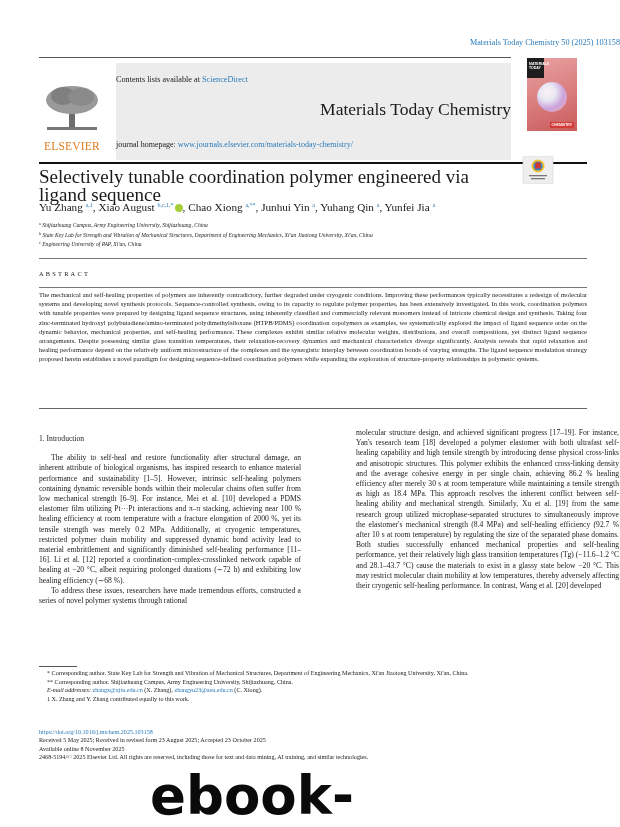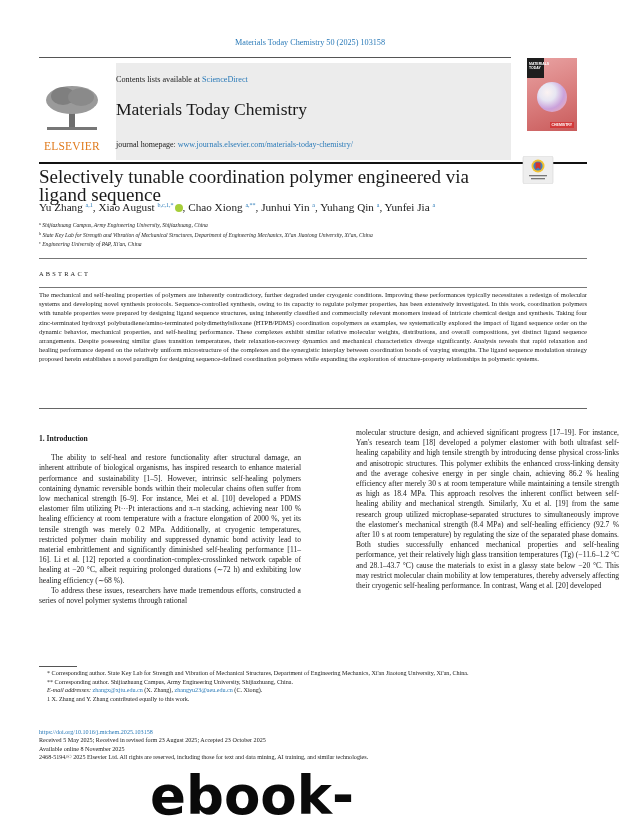--- a/index.html
+++ b/index.html
@@ -1,31 +1,31 @@
 <!DOCTYPE html>
 <html><head>
 <meta charset="utf-8">
 <style>
   html, body { margin: 0; padding: 0; background: #ffffff; }
   body { width: 620px; height: 827px; position: relative; overflow: hidden;
          font-family: "Liberation Serif", "DejaVu Serif", serif; color: #1a1a1a; }
   a, .link { color: #2a7ab8; text-decoration: none; }
   .abs { position: absolute; }
 
-  .citation-line { top: 38px; left: 0; width: 620px; text-align: center; font-size: 8.2px; color: #2a7ab8; }
+  .citation-line { top: 38px; left: 0; width: 620px; text-align: right; font-size: 8.2px; color: #2a7ab8; }
   .top-rule { top: 57px; left: 39px; width: 472px; height: 1px; background: #555; }
 
   .publisher-logo { top: 80px; left: 39px; width: 66px; height: 72px; }
   .tree { position: absolute; top: 4px; left: 4px; width: 58px; height: 48px; }
   .elsevier-word { position: absolute; bottom: 0; left: 0; width: 66px; text-align: center;
                    font-size: 11.5px; color: #e07b1e; letter-spacing: 0.2px; }
 
   .masthead { top: 63px; left: 116px; width: 395px; height: 97px; background: #ececec; }
   .contents-line { position: absolute; top: 12px; width: 100%; text-align: left; font-size: 8.2px; }
-  .journal-name { position: absolute; top: 36px; width: 100%; text-align: left; font-size: 17.5px; }
+  .journal-name { position: absolute; top: 36px; width: 100%; text-align: right; font-size: 17.5px; }
   .homepage-line { position: absolute; top: 77px; width: 100%; text-align: left;
                    font-family: Liberation Serif, serif; font-size: 8px; }
 
   .cover { top: 58px; left: 527px; width: 50px; height: 73px;
            background: linear-gradient(160deg, #e9a3a3 0%, #d77878 60%, #c95b5b 100%); }
   .cover-band { position: absolute; top: 0; left: 0; width: 17px; height: 20px; background: #1d1d1d; }
   .cover-text { position: absolute; top: 4px; left: 2px; font-size: 3.5px; color: #fff;
                 font-family: "Liberation Sans", sans-serif; font-weight: bold; line-height: 4px; }
   .cover-orb { position: absolute; top: 24px; left: 10px; width: 30px; height: 30px; border-radius: 50%;
                background: radial-gradient(circle at 35% 35%, #ffffff 0%, #e8f1ff 30%, #c9a6e6 60%, #eab2c4 85%); opacity: 0.9; }
@@ -50,21 +50,21 @@
   .rule-thin-2 { top: 287px; left: 39px; width: 548px; height: 1px; background: #777; }
 
   .abstract-body { top: 290px; left: 39px; width: 548px; font-size: 6.55px; line-height: 9.2px;
                    text-align: justify; }
 
   .rule-thin-3 { top: 408px; left: 39px; width: 548px; height: 1.2px; background: #666; }
 
   .col { font-size: 7.6px; line-height: 10.2px; text-align: justify; }
   .col-left { top: 434px; left: 39px; width: 262px; }
   .col-right { top: 428px; left: 324px; width: 263px; margin-left: 32px; }
-  .section-heading { font-weight: bold; font-size: 7.6px; margin-bottom: 9px; }
+  .section-heading { font-weight: normal; font-size: 7.6px; margin-bottom: 9px; }
   .para { text-indent: 12px; margin: 0; }
   .para.noindent { text-indent: 0; }
 
   .footnote-rule { top: 666px; left: 39px; width: 38px; height: 0.8px; background: #555; }
   .footnotes { top: 669px; left: 39px; width: 548px; font-size: 6.1px; line-height: 8.5px; }
   .footnotes .fn { margin: 0; }
   .footnotes .indent { padding-left: 8px; }
   .footnotes i { font-style: italic; }
 
   .pubinfo { top: 728px; left: 39px; width: 548px; font-size: 6.1px; line-height: 8.4px; }

